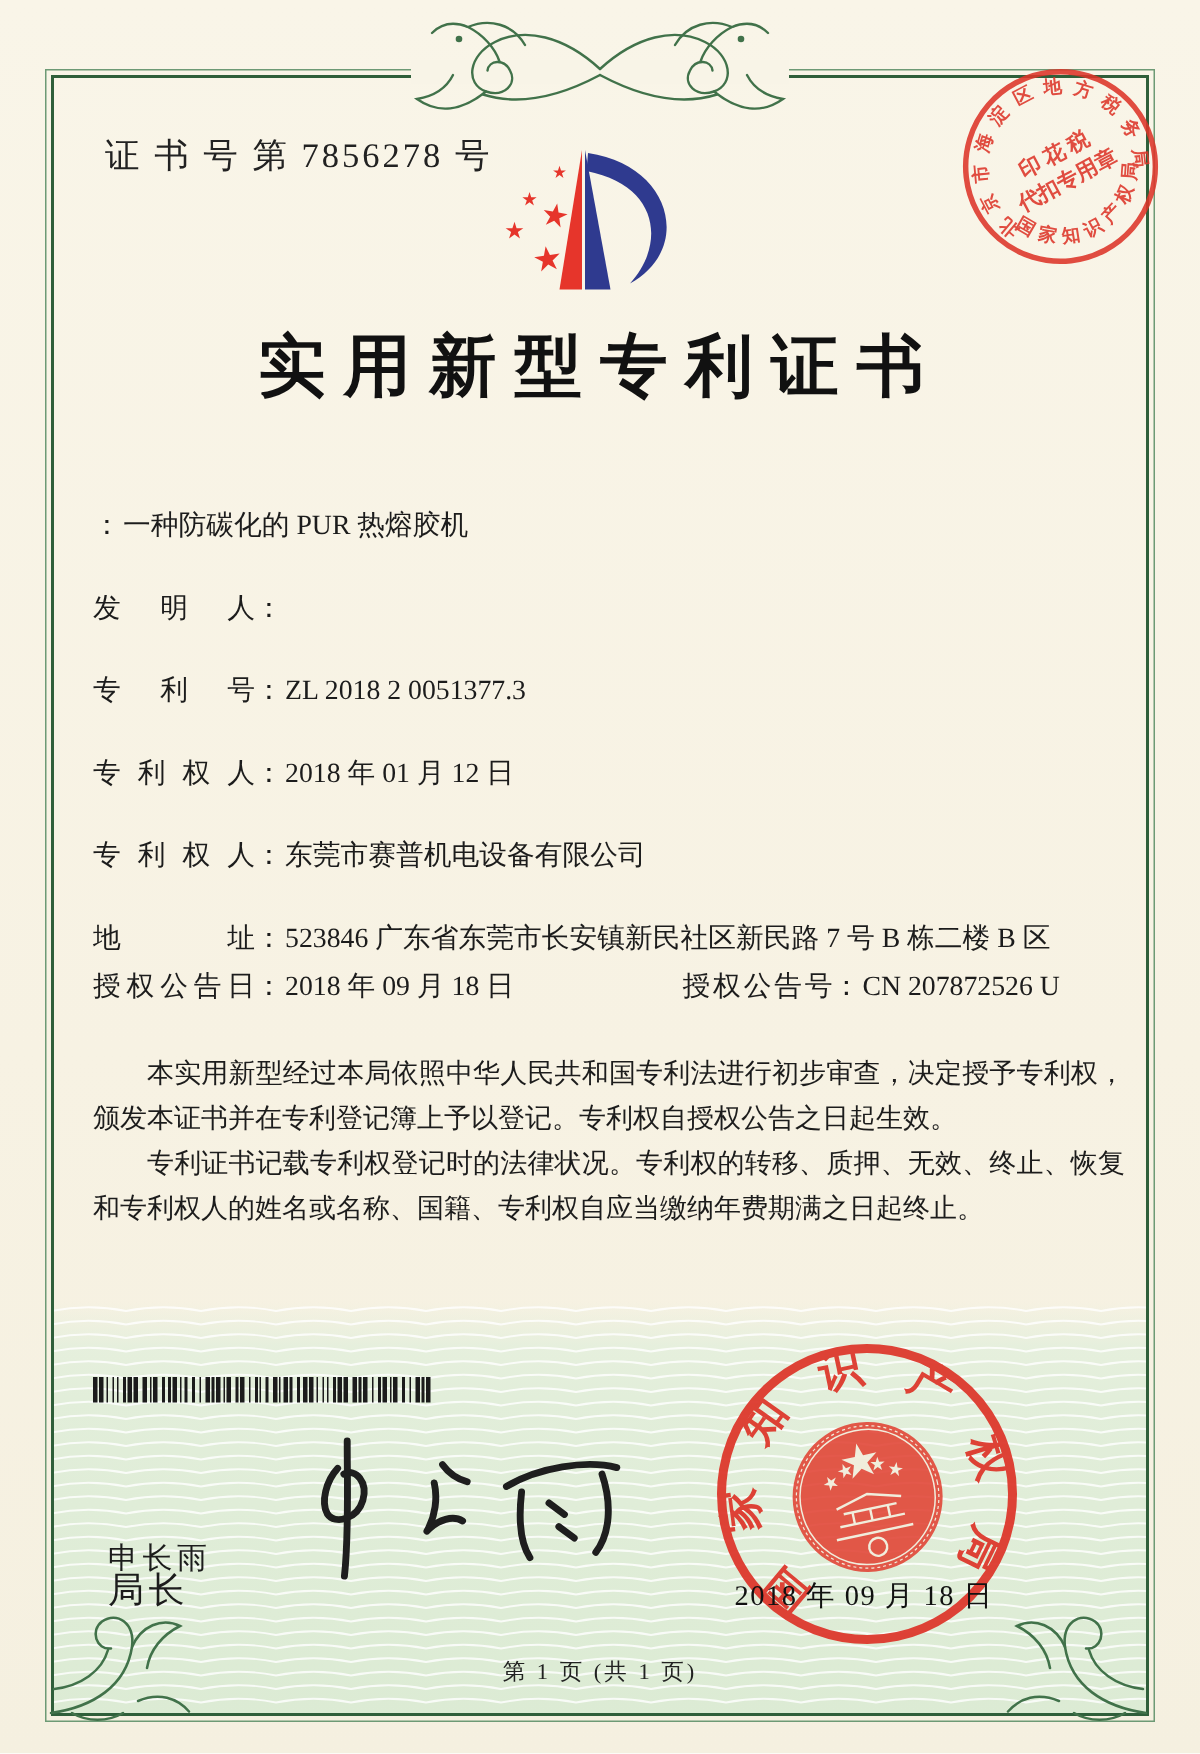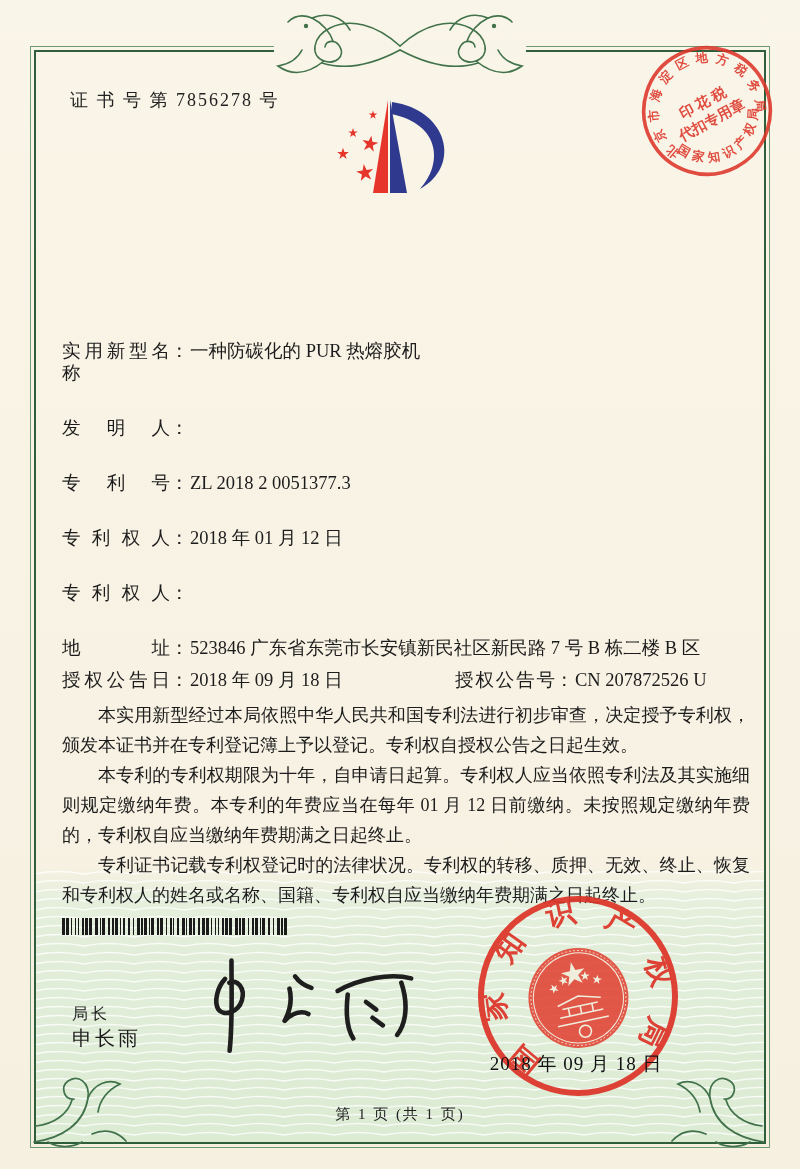--- a/index.html
+++ b/index.html
@@ -10,21 +10,21 @@
   
   .frame{position:absolute;left:30px;top:46px;width:738px;height:1100px;
          border:1px solid #6d9a75;}
   .frame-inner{position:absolute;inset:3px;border:2px solid #2f5f3a;}
   
   .wave-zone{position:absolute;left:34px;top:868px;width:730px;height:276px;
      background:linear-gradient(180deg,rgba(227,239,220,0) 0px,rgba(227,239,220,.85) 30px,#e2eeda 64px,#dcebd4 100%);
      overflow:hidden;}
   .wave-zone svg{position:absolute;left:0;top:0;}
   
-  .cert-no{position:absolute;left:70px;top:88px;font-size:18px;color:#222;
+  .cert-no{position:absolute;left:70px;top:88px;font-size:23px;color:#222;
            letter-spacing:2px;}
   .logo{position:absolute;left:322px;top:90px;}
   .tax-stamp{position:absolute;left:632px;top:36px;opacity:.88;}
   .title{position:absolute;left:0;top:214px;width:100%;text-align:center;
          font-size:45px;font-weight:700;color:#111;letter-spacing:12px;}
   
   .fields{position:absolute;left:62px;top:340px;width:688px;font-size:18.5px;color:#1c1c1c;}
   .frow{display:flex;line-height:22px;margin-bottom:33px;position:relative;}
   .frow.addr{margin-bottom:10px;}
   .frow.last{margin-bottom:0;}
@@ -35,21 +35,21 @@
   .grant-right .f-label{width:100px;}
   
   .body-text{position:absolute;left:62px;top:700px;width:688px;
              font-size:18px;line-height:30px;color:#1c1c1c;text-align:justify;}
   .body-text p{margin:0;text-indent:2em;}
   
   .barcode{position:absolute;left:62px;top:918px;width:224px;height:17px;
            display:flex;align-items:stretch;}
   .barcode i{display:block;background:#1b1b1b;height:100%;}
   
-  .sig-title{position:absolute;left:72px;top:1004px;font-size:16px;color:#1c1c1c;letter-spacing:3px;}
+  .sig-title{position:absolute;left:72px;top:1044px;font-size:24px;color:#1c1c1c;letter-spacing:3px;}
   .sig-name{position:absolute;left:72px;top:1025px;font-size:20px;color:#1c1c1c;letter-spacing:3px;}
   .sig-hand{position:absolute;left:188px;top:946px;}
   
   .seal{position:absolute;left:468px;top:886px;opacity:.93;}
   .seal-date{position:absolute;left:471px;top:1051px;width:210px;text-align:center;
              font-size:19px;color:#111;letter-spacing:1px;z-index:5;}
   
   .footer{position:absolute;left:0;top:1105px;width:100%;text-align:center;
           font-size:15px;color:#222;letter-spacing:2px;}
   .orn{position:absolute;}
@@ -167,65 +167,65 @@
           <text x="70" y="117" text-anchor="middle" transform="rotate(0 70 117)">识</text>
           <text x="85.55998064059303" y="114.34959980049842" text-anchor="middle" transform="rotate(-19.333333333333314 85.55998064059303 114.34959980049842)">产</text>
           <text x="99.36506018356614" y="106.69731925380297" text-anchor="middle" transform="rotate(-38.666666666666686 99.36506018356614 106.69731925380297)">权</text>
           <text x="109.85826051935203" y="94.90620541896062" text-anchor="middle" transform="rotate(-58 109.85826051935203 94.90620541896062)">局</text>
         </g>
       <text x="70" y="66" text-anchor="middle" font-size="13.5" font-weight="700">印 花 税</text>
       <text x="70" y="84" text-anchor="middle" font-size="13.5" font-weight="700">代扣专用章</text>
     </g>
   </svg>
 
+  <div class="title">实用新型专利证书</div>
 
   <div class="fields">
     <div class="frow">
-      <span class="f-label">实用新型名称</span>
         <span class="f-colon">：</span>
         <span class="f-value">一种防碳化的 PUR 热熔胶机</span>
     </div>
     <div class="frow">
       <span class="f-label">发明人</span>
         <span class="f-colon">：</span>
     </div>
     <div class="frow">
       <span class="f-label">专利号</span>
         <span class="f-colon">：</span>
         <span class="f-value">ZL 2018 2 0051377.3</span>
     </div>
     <div class="frow">
       <span class="f-label">专利权人</span>
         <span class="f-colon">：</span>
         <span class="f-value">2018 年 01 月 12 日</span>
     </div>
     <div class="frow">
       <span class="f-label">专利权人</span>
         <span class="f-colon">：</span>
+        <span class="f-value">东莞市赛普机电设备有限公司</span>
     </div>
     <div class="frow addr">
       <span class="f-label">地址</span>
         <span class="f-colon">：</span>
         <span class="f-value">523846 广东省东莞市长安镇新民社区新民路 7 号 B 栋二楼 B 区</span>
     </div>
     <div class="frow last">
       <span class="f-label">授权公告日</span>
         <span class="f-colon">：</span>
         <span class="f-value">2018 年 09 月 18 日</span>
       <span class="grant-right">
         <span class="f-label">授权公告号</span>
           <span class="f-colon">：</span>
           <span>CN 207872526 U</span>
       </span>
     </div>
   </div>
 
   <div class="body-text">
     <p>本实用新型经过本局依照中华人民共和国专利法进行初步审查，决定授予专利权，颁发本证书并在专利登记簿上予以登记。专利权自授权公告之日起生效。</p>
-    <p>本专利的专利权期限为十年，自申请日起算。专利权人应当依照专利法及其实施细则规定缴纳年费。本专利的年费应当在每年 01 月 12 日前缴纳。未按照规定缴纳年费的，专利权自应当缴纳年费期满之日起终止。</p>
     <p>专利证书记载专利权登记时的法律状况。专利权的转移、质押、无效、终止、恢复和专利权人的姓名或名称、国籍、专利权自应当缴纳年费期满之日起终止。</p>
   </div>
 
   <div class="barcode" id="barcode">
       <i style="width: 2.9px; flex: 0 0 auto;"></i>
       <i style="width: 1.45px; flex: 0 0 auto; background: transparent;"></i>
       <i style="width: 2.9px; flex: 0 0 auto;"></i>
       <i style="width: 1.45px; flex: 0 0 auto; background: transparent;"></i>
       <i style="width: 1.45px; flex: 0 0 auto;"></i>
       <i style="width: 2.9px; flex: 0 0 auto; background: transparent;"></i>

